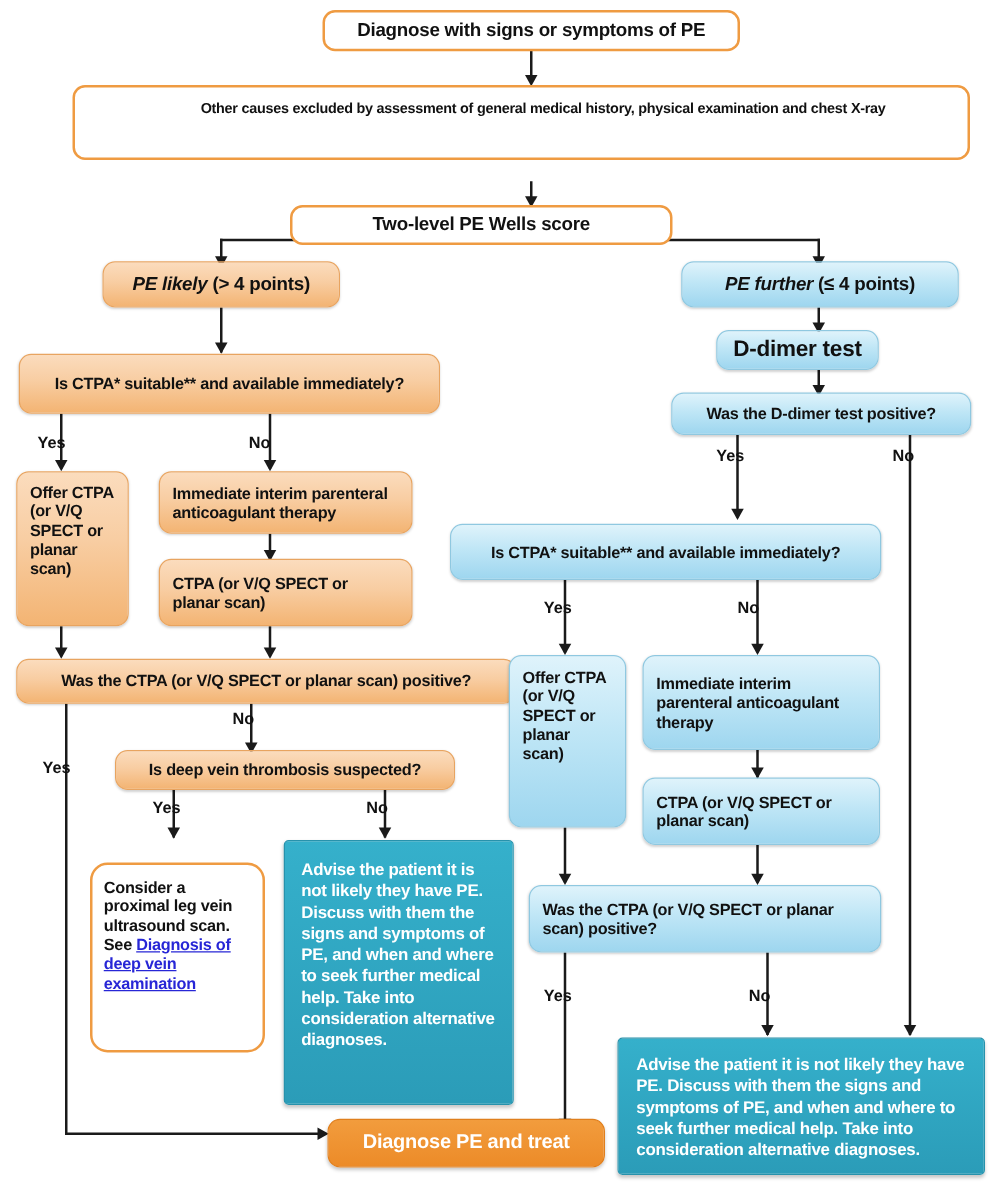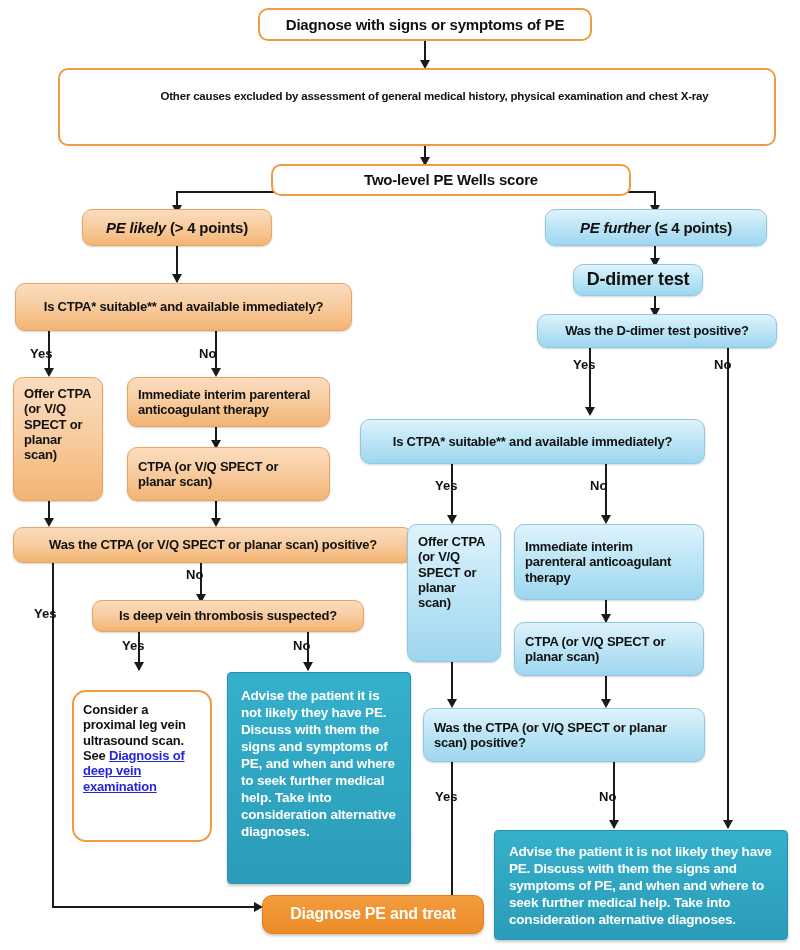--- a/index.html
+++ b/index.html
@@ -194,25 +194,25 @@
   <div class="elabel" style="left:714px;top:357px;">No</div>
   <div class="elabel" style="left:435px;top:478px;">Yes</div>
   <div class="elabel" style="left:590px;top:478px;">No</div>
   <div class="elabel" style="left:435px;top:789px;">Yes</div>
   <div class="elabel" style="left:599px;top:789px;">No</div>
 
   <div class="node n-white center pad" style="left:258px;top:8px;width:334px;height:33px;font-size:15px;">
     <span class="txt">Diagnose with signs or symptoms of PE</span>
   </div>
 
-  <div class="node n-white center" style="left:58px;top:68px;width:718px;height:78px;flex-direction:column;justify-content:center;padding-left:35px;">
+  <div class="node n-white center" style="left:58px;top:68px;width:718px;height:60px;flex-direction:column;justify-content:center;padding-left:35px;">
     <span class="txt" style="font-size:11.5px;margin-bottom:20px;">Other causes excluded by assessment of general medical history, physical examination and chest X-ray</span>
   </div>
 
-  <div class="node n-white center pad" style="left:232px;top:164px;width:360px;height:32px;font-size:15px;margin-left:39px;">
+  <div class="node n-white center pad" style="left:232px;top:164px;width:306px;height:32px;font-size:15px;">
     <span class="txt">Two-level PE Wells score</span>
   </div>
 
   <div class="node n-orange center pad" style="left:82px;top:209px;width:190px;height:37px;font-size:15px;">
     <span class="txt">
       <span class="italic-lead">PE likely</span>
       <span>(&gt; 4 points)</span>
     </span>
   </div>
 

